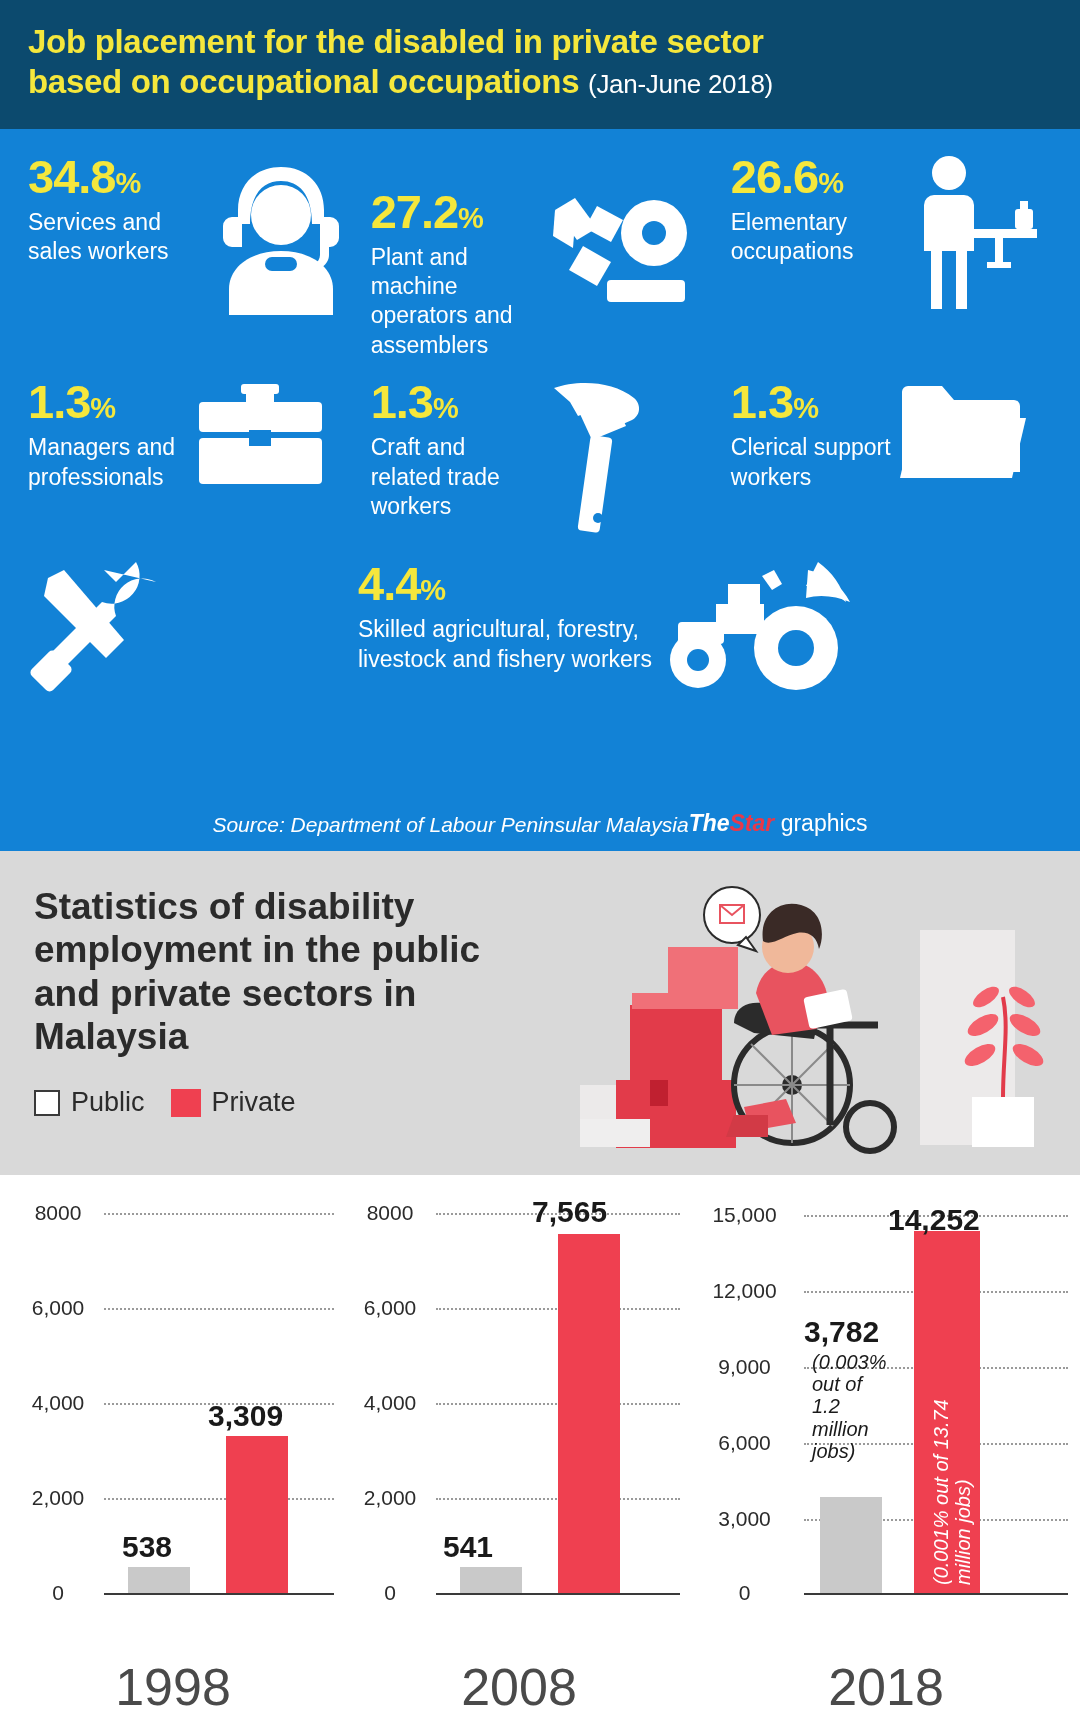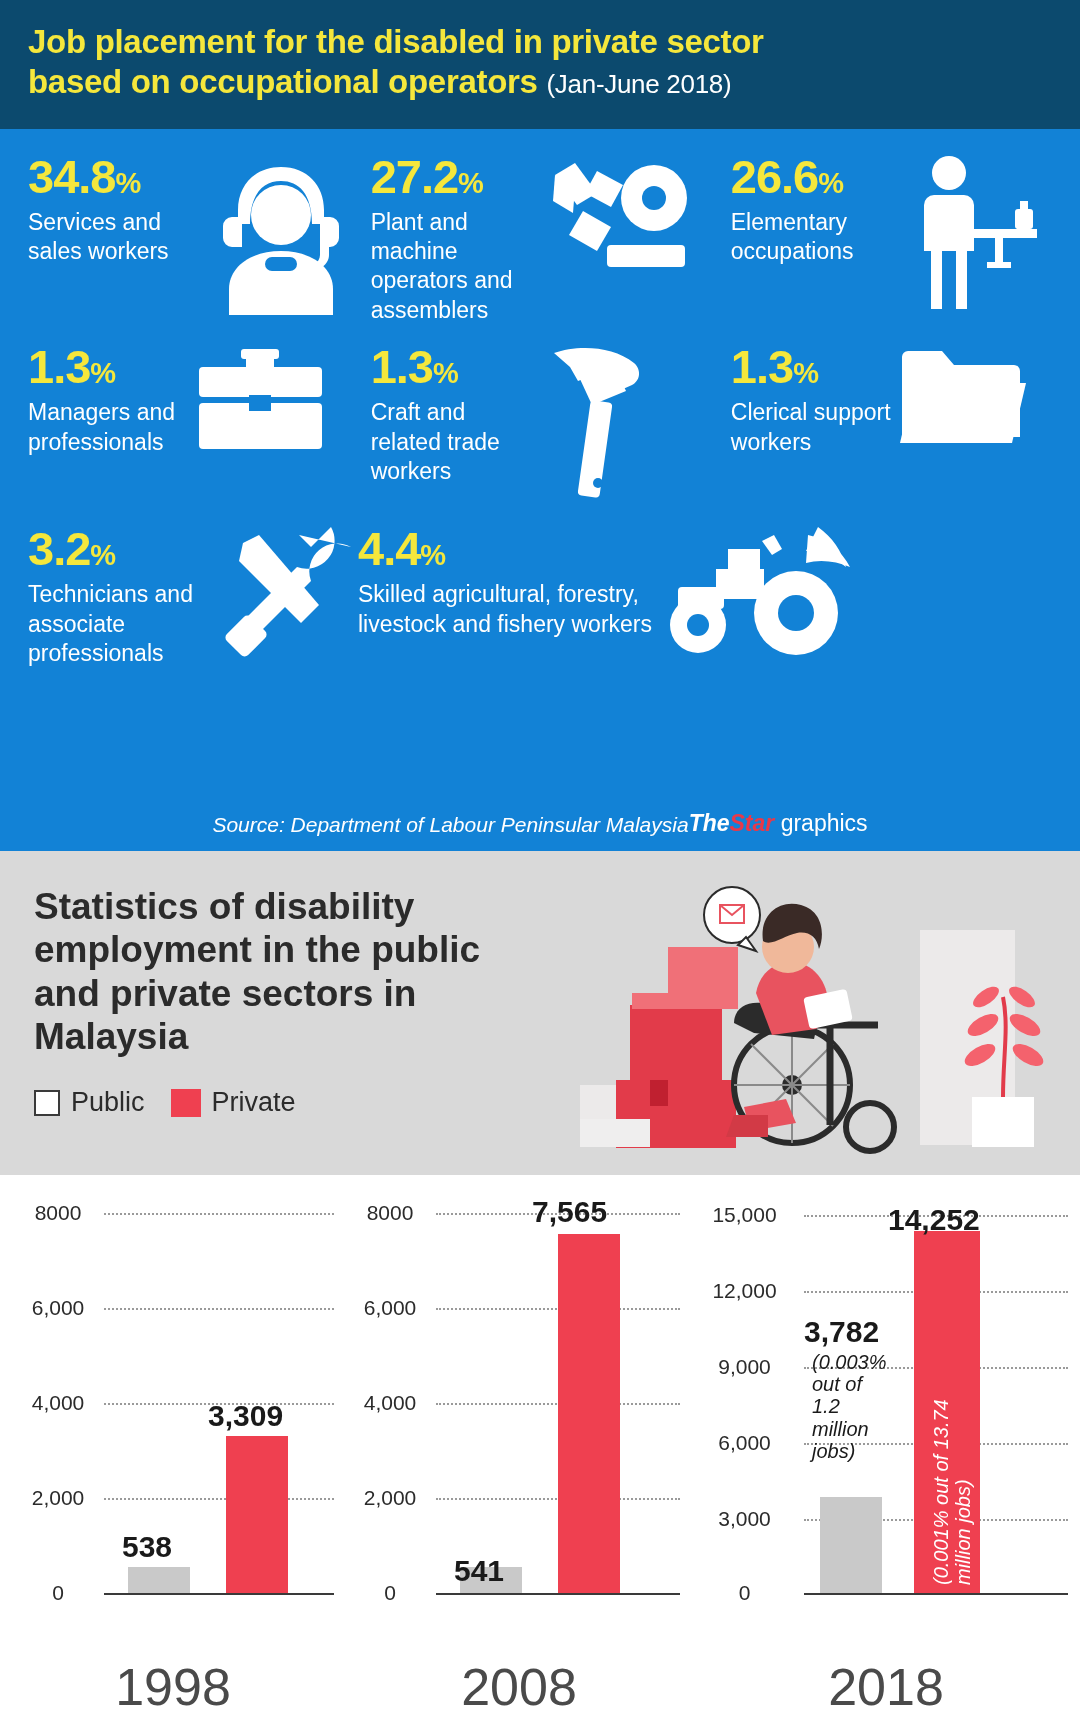--- a/index.html
+++ b/index.html
@@ -63,21 +63,21 @@
   .cat-icon {
     color:#ffffff;
     display:flex;
     align-items:center;
     justify-content:center;
   }
 
   
   .row1 { margin-bottom:18px; }
   .row1 .c1 { width:352px; }
-  .row1 .c2 { width:370px; }
+  .row1 .c2 { width:370px;margin-top:35px; }
   .row1 .c3 { width:330px; }
   .row1 .cat-text { width:178px; }
 
   
   .row2 { margin-bottom:22px; }
   .row2 .c1 { width:352px; }
   .row2 .c2 { width:370px; }
   .row2 .c3 { width:330px; }
   .row2 .cat-text { width:165px; }
 
@@ -188,21 +188,21 @@
   }
 </style>
 </head>
 <body>
 
 <div class="page">
 
   <div class="header">
     <div class="header-title">
       <span>Job placement for the disabled in private sector</span><br>
-      <span>based on occupational operators</span>
+      <span>based on occupational occupations</span>
       <span class="subperiod">(Jan-June 2018)</span>
     </div>
   </div>
 
   <div class="blue-panel">
 
     <div class="cat-row row1">
 
       <div class="cat c1">
         <div class="cat-text">
@@ -303,24 +303,20 @@
             <path d="M6 14a6 6 0 016-6h34l12 14h60a6 6 0 016 6v66H6z"></path>
             <path d="M18 40h112l-14 60H4z"></path>
           </svg>
         </div>
       </div>
     </div>
 
     <div class="cat-row row3">
 
       <div class="cat c1">
-        <div class="cat-text" style="width:215px">
-          <div class="pct"><span>3.2</span><span class="sym">%</span></div>
-          <div class="cat-label">Technicians and associate professionals</div>
-        </div>
         <div class="cat-icon">
           <svg width="135" height="135" viewBox="0 0 135 135" fill="#fff">
             <path d="M128 22a28 28 0 00-40 34L34 110l-14-14 54-54a28 28 0 0034-40l-20 20-12-12z"></path>
             <path d="M20 18l16-8 60 70-18 18-62-62z"></path>
             <rect x="6" y="96" width="34" height="30" rx="5" transform="rotate(-45 23 111)"></rect>
           </svg>
         </div>
       </div>
 
       <div class="cat c2">
@@ -448,21 +444,21 @@
         <div class="ytick" style="left:0;  top:115px; width:80px;">6,000</div>
         <div class="gridline" style="left:86px; right:0; top:115px;"></div>
         <div class="ytick" style="left:0;  top:210px; width:80px;">4,000</div>
         <div class="gridline" style="left:86px; right:0; top:210px;"></div>
         <div class="ytick" style="left:0;  top:305px; width:80px;">2,000</div>
         <div class="gridline" style="left:86px; right:0; top:305px;"></div>
         <div class="ytick" style="left:0;  top:400px; width:80px;">0</div>
         <div class="axisline" style="left:86px; right:0; top:400px;"></div>
 
         <div class="bar public" style="left:110px; width:62px; height:26px;"></div>
-        <div class="bar-value" style="left:104px; top:337px;margin-top:24px;">541</div>
+        <div class="bar-value" style="left:93px; top:337px;">541</div>
 
         <div class="bar private" style="left:208px; width:62px; height:359px;"></div>
         <div class="bar-value" style="left:182px; top:2px;">7,565</div>
       </div>
       <div class="year" style="bottom:16px;">2008</div>
     </div>
 
     <div class="chart c3">
       <div class="plot" style="margin-left:0;">
         <div class="ytick" style="left:0;  top:22px;  width:105px;">15,000</div>

